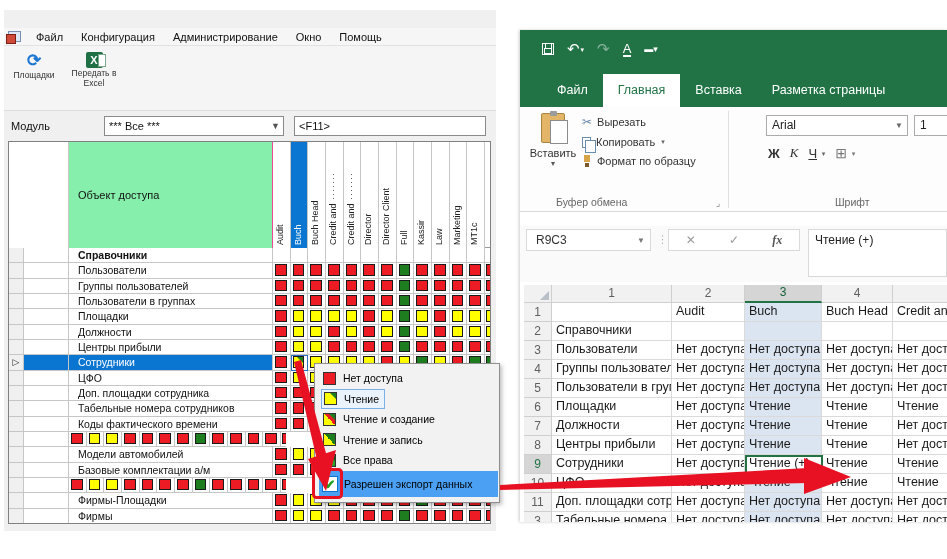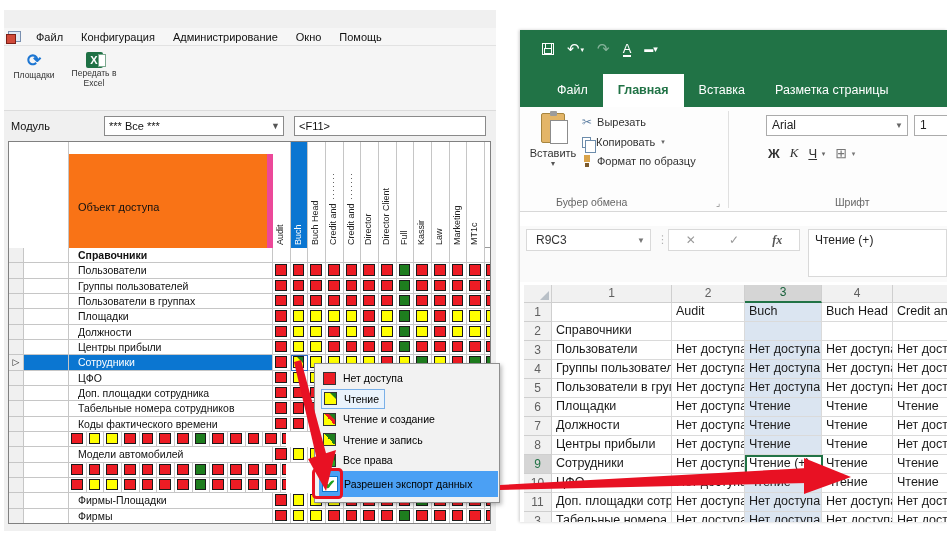--- a/index.html
+++ b/index.html
@@ -25,21 +25,21 @@
   .mt-modulelabel { width:100px; padding-left:7px; }
   .combo { height:20px; background:#fff; border:1px solid #8a8a8a; display:flex; align-items:center; padding:0 4px; position:relative; }
   .combo .arrow { position:absolute; right:3px; top:4px; color:#555; font-size:9px; }
   #module-combo { width:180px; margin-right:10px; }
   #f11-box { width:192px; }
 
   
   #mt-grid { position:absolute; left:4px; top:131px; width:483px; height:383px; background:#fff; border:1px solid #808080; overflow:hidden; }
   #grid-header { position:absolute; left:0; top:0; width:100%; height:106px; border-bottom:1px solid #9a9a9a; }
   .gh-left { position:absolute; left:0; top:0; width:60px; height:106px; border-right:1px solid #c6c6c6; background:#fff; }
-  .gh-label { position:absolute; left:60px; top:12px; width:204px; height:106px; border-right:6px solid #ec4899; display:flex; align-items:center; padding-left:9px; background:#f97316; }
+  .gh-label { position:absolute; left:60px; top:0; width:204px; height:106px; border-right:1px solid #ec4899; display:flex; align-items:center; padding-left:9px; background:#86efac; }
   #grid-colheads { position:absolute; left:264px; top:0; height:106px; display:flex; }
   .gcolhead { width:17.67px; height:106px; border-right:1px solid #c6c6c6; position:relative; background:#fff; }
   .gcolhead.sel { background:#0b76d1; }
   .gcolhead.sel span { color:#fff; }
   .gcolhead span { position:absolute; left:12px; bottom:3px; transform-origin:0 100%; transform:rotate(-90deg); white-space:nowrap; font-size:9px; color:#222; }
   .gcolhead.dots span::after { content:" ·······"; letter-spacing:1px; color:#666; }
   #grid-rows { position:absolute; left:0; top:106px; width:100%; }
   .grow { display:flex; height:15.33px; }
   .gmark { width:15px; border-right:1px solid #c6c6c6; border-bottom:1px solid #c6c6c6; background:#f0f0f0; font-size:9px; line-height:14px; text-align:center; color:#222; }
   .gspacer { width:45px; border-right:1px solid #c6c6c6; border-bottom:1px solid #c6c6c6; background:#fff; }
@@ -86,21 +86,21 @@
   .i-save { width:12px; height:12px; border:1.6px solid #fff; position:relative; }
   .i-save::before { content:""; position:absolute; left:2px; top:-1px; width:5px; height:4px; background:#217346; border:1px solid #fff; }
   .i-save::after { content:""; position:absolute; left:1px; bottom:0; width:6px; height:4px; border:1px solid #fff; }
   .qat-undo { font-size:15px; }
   .qat-redo { font-size:15px; opacity:.45; }
   .qat-fontcolor { font-size:13px; border-bottom:2px solid #fff; line-height:13px; }
   .qat-more { font-size:9px; }
   .mini-drop { font-size:7px; vertical-align:2px; margin-left:1px; }
   #xl-tabs { position:absolute; left:0; top:44px; width:100%; height:33px; background:#217346; display:flex; align-items:stretch; padding-left:22px; color:#fff; font-size:12.5px; }
   .xl-tab { padding:9px 15px 0 15px; }
-  .xl-tab.sel { background:#fff; color:#217346; font-weight:bold; }
+  .xl-tab.sel { background:#fff; color:#217346; font-weight:normal; }
   #xl-ribbon { position:absolute; left:0; top:77px; width:100%; height:105px; background:#fdfdfd; border-bottom:1px solid #d8d8d8; }
   #paste-btn { position:absolute; left:8px; top:6px; width:50px; height:80px; display:flex; flex-direction:column; align-items:center; font-size:11px; color:#333; }
   .i-clipboard { width:24px; height:30px; background:#e3b568; border:1px solid #a7853e; border-radius:2px; position:relative; margin-bottom:4px; }
   .i-clipboard::before { content:""; position:absolute; left:8px; top:-3px; width:7px; height:5px; background:#9c9c9c; border-radius:1px; }
   .i-clipboard::after { content:""; position:absolute; right:-4px; top:6px; width:16px; height:22px; background:#fff; border:1px solid #8c8c8c; }
   .paste-caret { font-size:8px; color:#555; }
   .rib-stack { position:absolute; left:62px; top:8px; display:flex; flex-direction:column; gap:7px; font-size:11px; color:#333; }
   .rib-small { display:flex; align-items:center; gap:5px; white-space:nowrap; }
   .i-scissors { color:#5b7da1; font-size:12px; }
   .i-copy { width:9px; height:11px; border:1px solid #6c8cab; position:relative; background:#fff; }
@@ -810,20 +810,21 @@
           <div class="gcell">
             <span class="sq R"></span>
           </div>
           <div class="gsliver">
             <span class="sq R"></span>
           </div>
         </div>
         <div class="grow">
           <div class="gmark"></div>
           <div class="gspacer"></div>
+          <div class="glabel">Базовые комплектации а/м</div>
           <div class="gcell">
             <span class="sq R"></span>
           </div>
           <div class="gcell">
             <span class="sq R"></span>
           </div>
           <div class="gcell">
             <span class="sq R"></span>
           </div>
           <div class="gcell">

